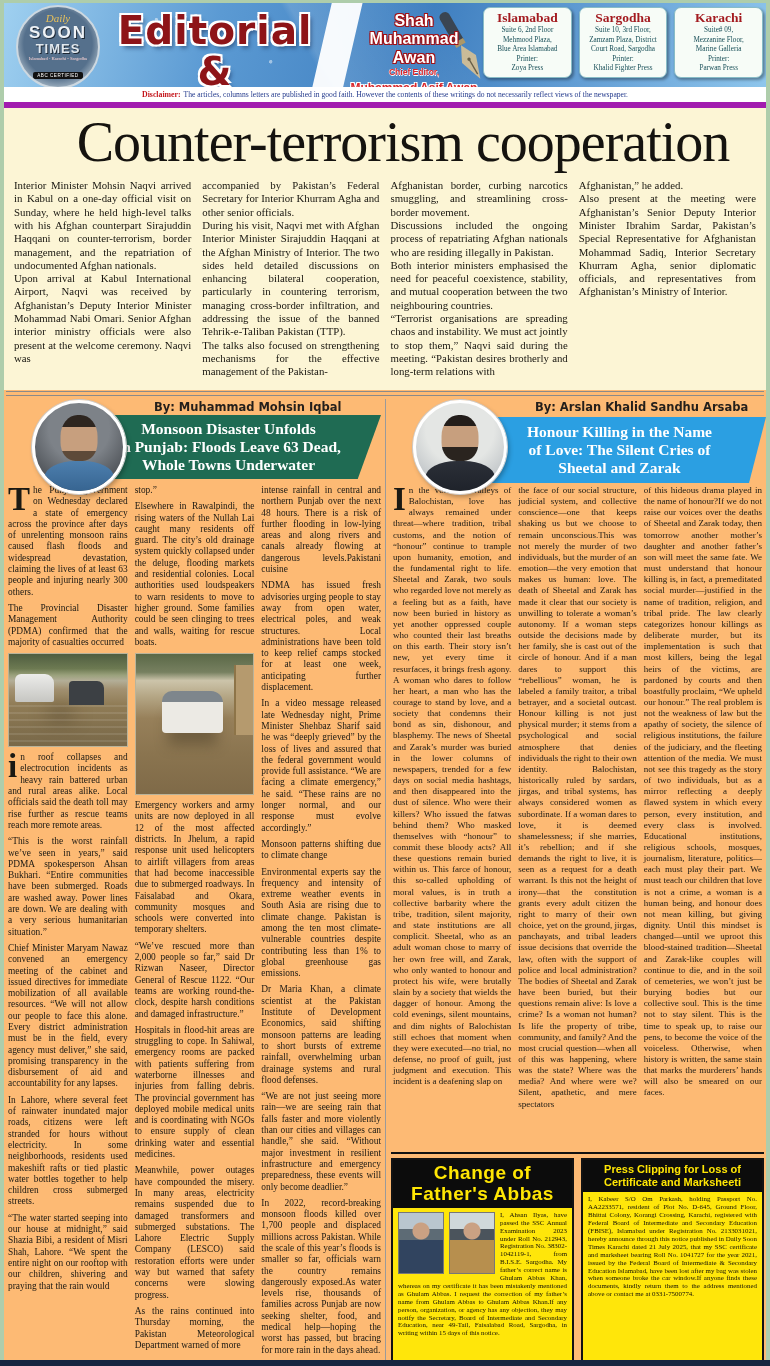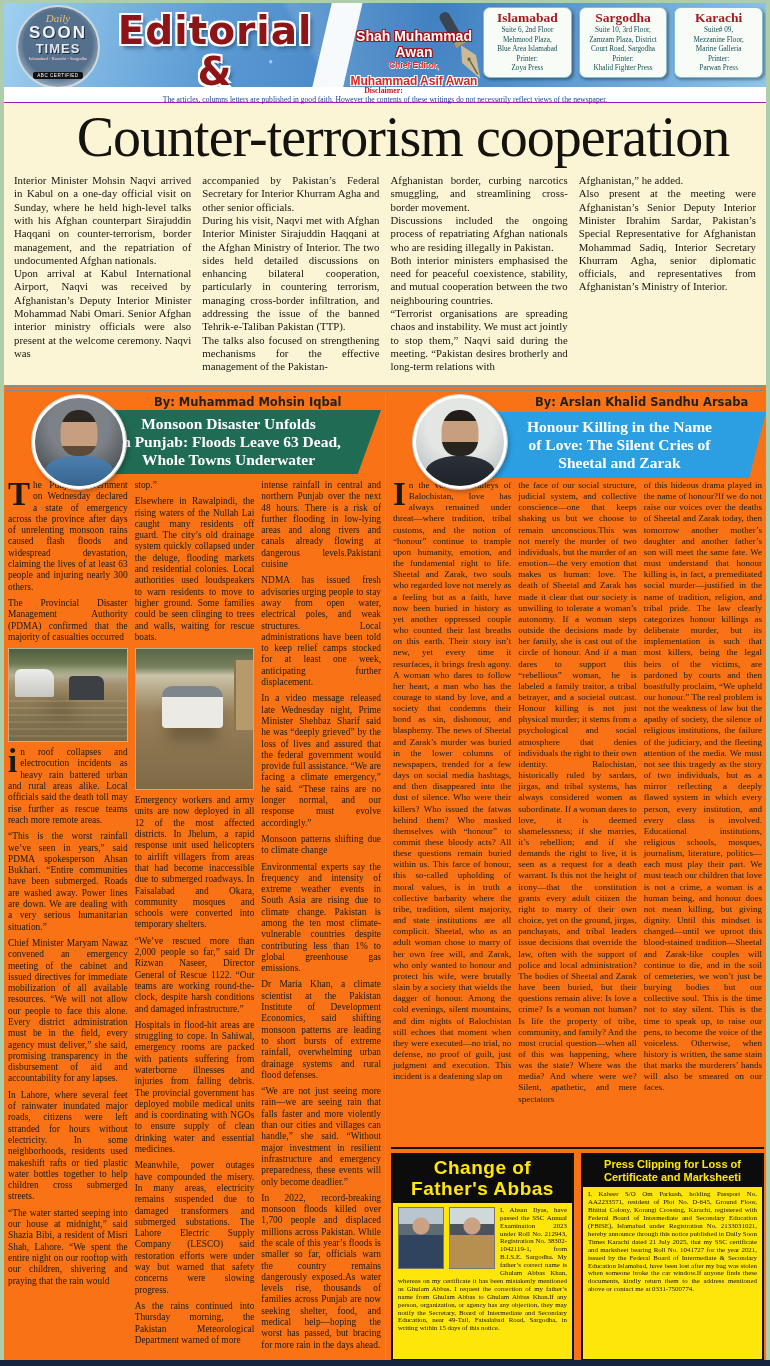--- a/index.html
+++ b/index.html
@@ -1,18 +1,18 @@
 <!DOCTYPE html>
 <html><head>
 <meta charset="utf-8">
 <style>
   html,body{margin:0;padding:0;}
   body{width:770px;height:1366px;font-family:"Liberation Serif","DejaVu Serif",serif;}
   .page{position:relative;width:770px;height:1366px;background:#aecdab;overflow:hidden;}
-  .sheet{position:absolute;left:4px;top:3px;width:762px;height:1357px;background:#f97316;}
+  .sheet{position:absolute;left:4px;top:3px;width:762px;height:1357px;background:#fdba74;}
 
   
   .masthead{position:relative;height:84px;overflow:hidden;
     background:linear-gradient(105deg,#9fd0f0 0%,#5b9ad3 28%,#3f7fc0 55%,#6aa4d8 80%,#8ec6ec 100%);}
   .masthead:before{content:"";position:absolute;inset:0;
     background:radial-gradient(circle at 20% 20%,rgba(255,255,255,.5) 1.5px,transparent 2px),
                radial-gradient(circle at 35% 70%,rgba(255,255,255,.45) 1.5px,transparent 2px),
                radial-gradient(circle at 28% 40%,rgba(255,255,255,.5) 1px,transparent 1.5px),
                linear-gradient(60deg,transparent 40%,rgba(255,255,255,.12) 41%,transparent 60%);}
   .pen-bg{position:absolute;left:338px;top:0;right:0;bottom:0;
@@ -31,36 +31,36 @@
   .logo-badge{display:inline-block;background:#111;color:#fff;font-size:4.6px;padding:1px 4px;border-radius:2px;
     font-family:"Liberation Sans",sans-serif;letter-spacing:.5px;}
   .section-title{position:absolute;left:96px;top:8px;width:230px;text-align:center;z-index:2;
     font-family:"DejaVu Sans",sans-serif;font-weight:bold;color:#8e1418;}
   .st1{font-size:39px;line-height:1.05;letter-spacing:1px;
     text-shadow:-2px -2px 0 #fff,2px -2px 0 #fff,-2px 2px 0 #fff,2px 2px 0 #fff,3px 4px 4px rgba(20,40,80,.55);}
   .st2{font-size:29px;line-height:1.1;letter-spacing:1px;
     text-shadow:-2px -2px 0 #fff,2px -2px 0 #fff,-2px 2px 0 #fff,2px 2px 0 #fff,3px 4px 4px rgba(20,40,80,.55);}
   .editors{position:absolute;left:344px;top:9px;width:132px;text-align:center;z-index:2;
     font-family:"Liberation Sans",sans-serif;}
-  .ed-name1{color:#fff;font-weight:bold;font-size:14px;line-height:1.15;
-    text-shadow:1px 1px 0 #a21015,-1px -1px 0 #a21015,1px -1px 0 #a21015,-1px 1px 0 #a21015;margin-top:16px;}
+  .ed-name1{color:#fff;font-weight:bold;font-size:16px;line-height:1.15;
+    text-shadow:1px 1px 0 #a21015,-1px -1px 0 #a21015,1px -1px 0 #a21015,-1px 1px 0 #a21015;}
   .ed-role{color:#d8262c;font-weight:bold;font-size:8.5px;line-height:1.3;
     text-shadow:.5px .5px 0 #fff,-.5px -.5px 0 #fff;}
   .ed-name2{margin-top:4px;color:#d8262c;font-weight:bold;font-size:12px;line-height:1.15;
     text-shadow:1px 1px 0 #fff,-1px -1px 0 #fff,1px -1px 0 #fff,-1px 1px 0 #fff;}
   .pen{position:absolute;left:440px;top:2px;z-index:1;transform:rotate(-30deg);opacity:.9;}
   .offices{position:absolute;left:479px;top:4px;width:280px;display:flex;gap:7px;z-index:3;}
   .office{flex:1;background:#f7fcf7;border:1.5px solid #88bcc6;border-radius:7px;padding:2px 1px 3px;
     text-align:center;box-shadow:1.5px 2px 3px rgba(0,0,0,.35);}
   .office .city{font-weight:bold;font-size:13.5px;color:#a31b20;line-height:1.2;}
   .office .addr{font-size:7.2px;line-height:1.32;color:#184f58;}
 
   
   .disclaimer{height:15px;background:#fff;display:flex;align-items:center;justify-content:center;
-    font-size:7.6px;color:#22398c;border-bottom:1px solid #a21caf;flex-direction:column;}
+    font-size:7.6px;color:#22398c;border-bottom:6px solid #a21caf;}
   .disclaimer b{color:#c4151b;margin-right:3px;font-size:7.8px;}
 
   
   .editorial{background:#fcf5d5;height:282px;overflow:hidden;}
   .headline{margin:0;padding-top:6px;text-align:center;font-weight:normal;
     font-size:56px;line-height:1.02;letter-spacing:-1px;color:#15130f;padding-left:36px;}
   .ed-cols{display:flex;gap:11px;padding:8px 10px 0;height:204px;overflow:hidden;}
   .ed-col{flex:1;font-size:10.8px;line-height:13.3px;text-align:justify;color:#17150f;}
   .ed-col p{margin:0;}
   .rule-double{height:3px;border-top:1.5px solid #8a8a8a;border-bottom:1.5px solid #8a8a8a;margin:1px 2px;}

